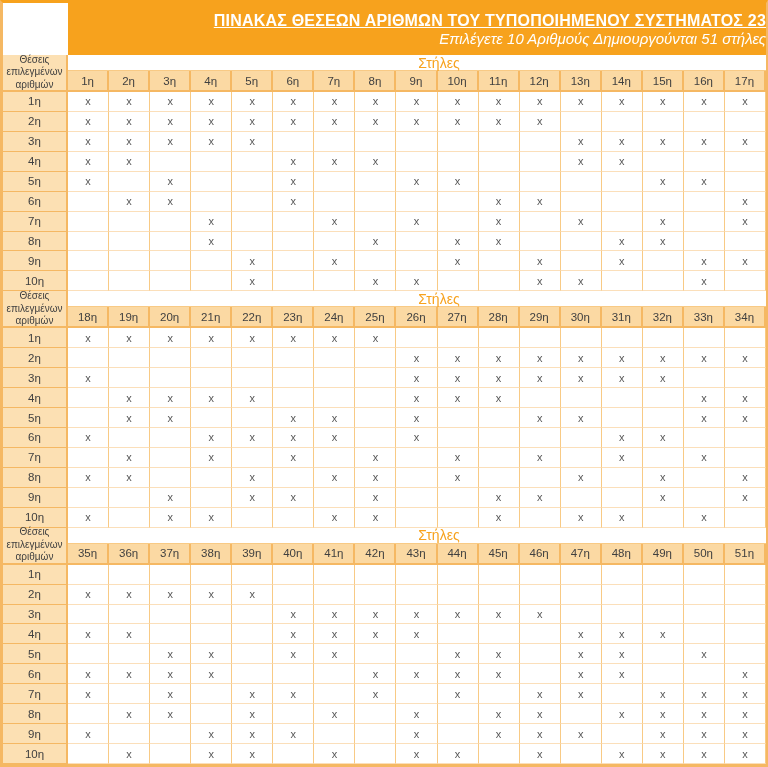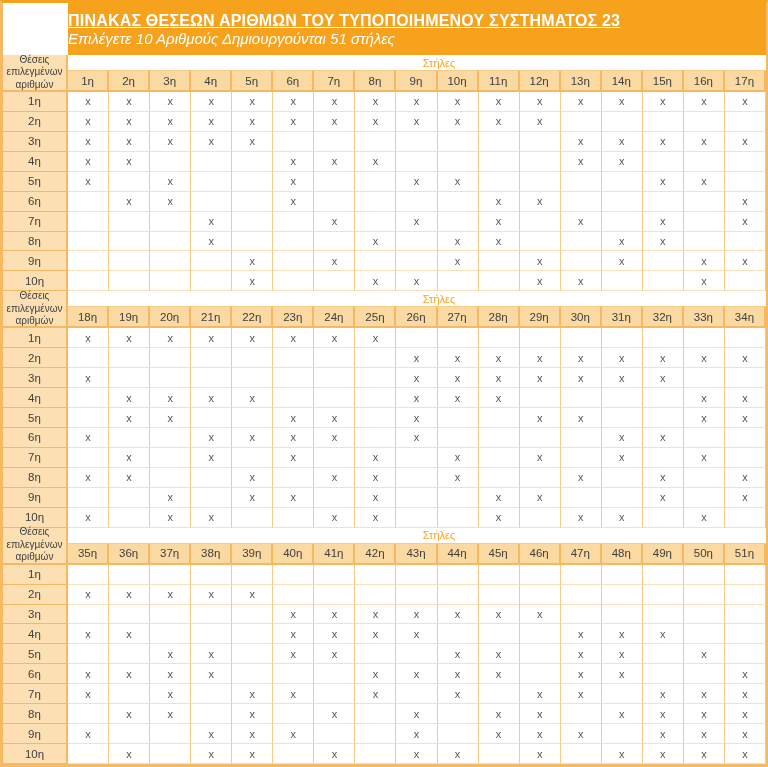--- a/index.html
+++ b/index.html
@@ -8,42 +8,42 @@
     border-style:solid;border-width:3px 2px 3px 3px;
     border-color:var(--banner) var(--grid-strong) var(--grid-strong) var(--grid-strong);
     display:flex;flex-direction:column;
     font-family:"Liberation Sans","DejaVu Sans",sans-serif;
     background:#fff;
   }
   .topbar{flex:0 0 52px;display:flex;}
   .corner-blank{width:65px;background:#fff;}
   .banner{
     flex:1;background:var(--banner);color:#fff;
-    display:flex;flex-direction:column;align-items:flex-start;justify-content:center;gap:0;
+    display:flex;flex-direction:column;align-items:flex-end;justify-content:center;gap:0;
   }
   .title{font-size:16px;font-weight:bold;text-decoration:underline;letter-spacing:.2px;}
   .subtitle{font-size:15px;font-style:italic;}
   #sections{flex:1;display:flex;flex-direction:column;}
   .section{
     flex:1;display:grid;
     grid-template-columns:65px repeat(17,1fr);
     grid-template-rows:16px 21px repeat(10,1fr);
   }
   .c{display:flex;align-items:center;justify-content:center;box-sizing:border-box;}
   .corner-label{
     grid-row:1 / span 2;grid-column:1;
     background:var(--label-bg);color:var(--text-dark);
     font-size:10px;line-height:1.25;text-align:center;
     border-right:2px solid var(--grid-strong);
     border-bottom:2px solid var(--grid-strong);
     padding:8px 1px;flex-direction:column;
   }
   .stiles-cell{
     grid-column:2 / -1;background:#fff;color:var(--banner);
-    font-size:11px;border-bottom:1px solid var(--grid-soft);padding-left:44px;
+    font-size:14px;border-bottom:1px solid var(--grid-soft);padding-left:44px;
   }
   .colhead{
     background:var(--header-bg);color:var(--text-dark);font-size:11.5px;
     border-right:2px solid var(--grid-strong);
     border-bottom:2px solid var(--grid-strong);
   }
   .rowlabel{
     background:var(--label-bg);color:var(--text-dark);font-size:11.5px;
     border-right:2px solid var(--grid-strong);
     border-bottom:1.5px solid var(--grid-strong);

